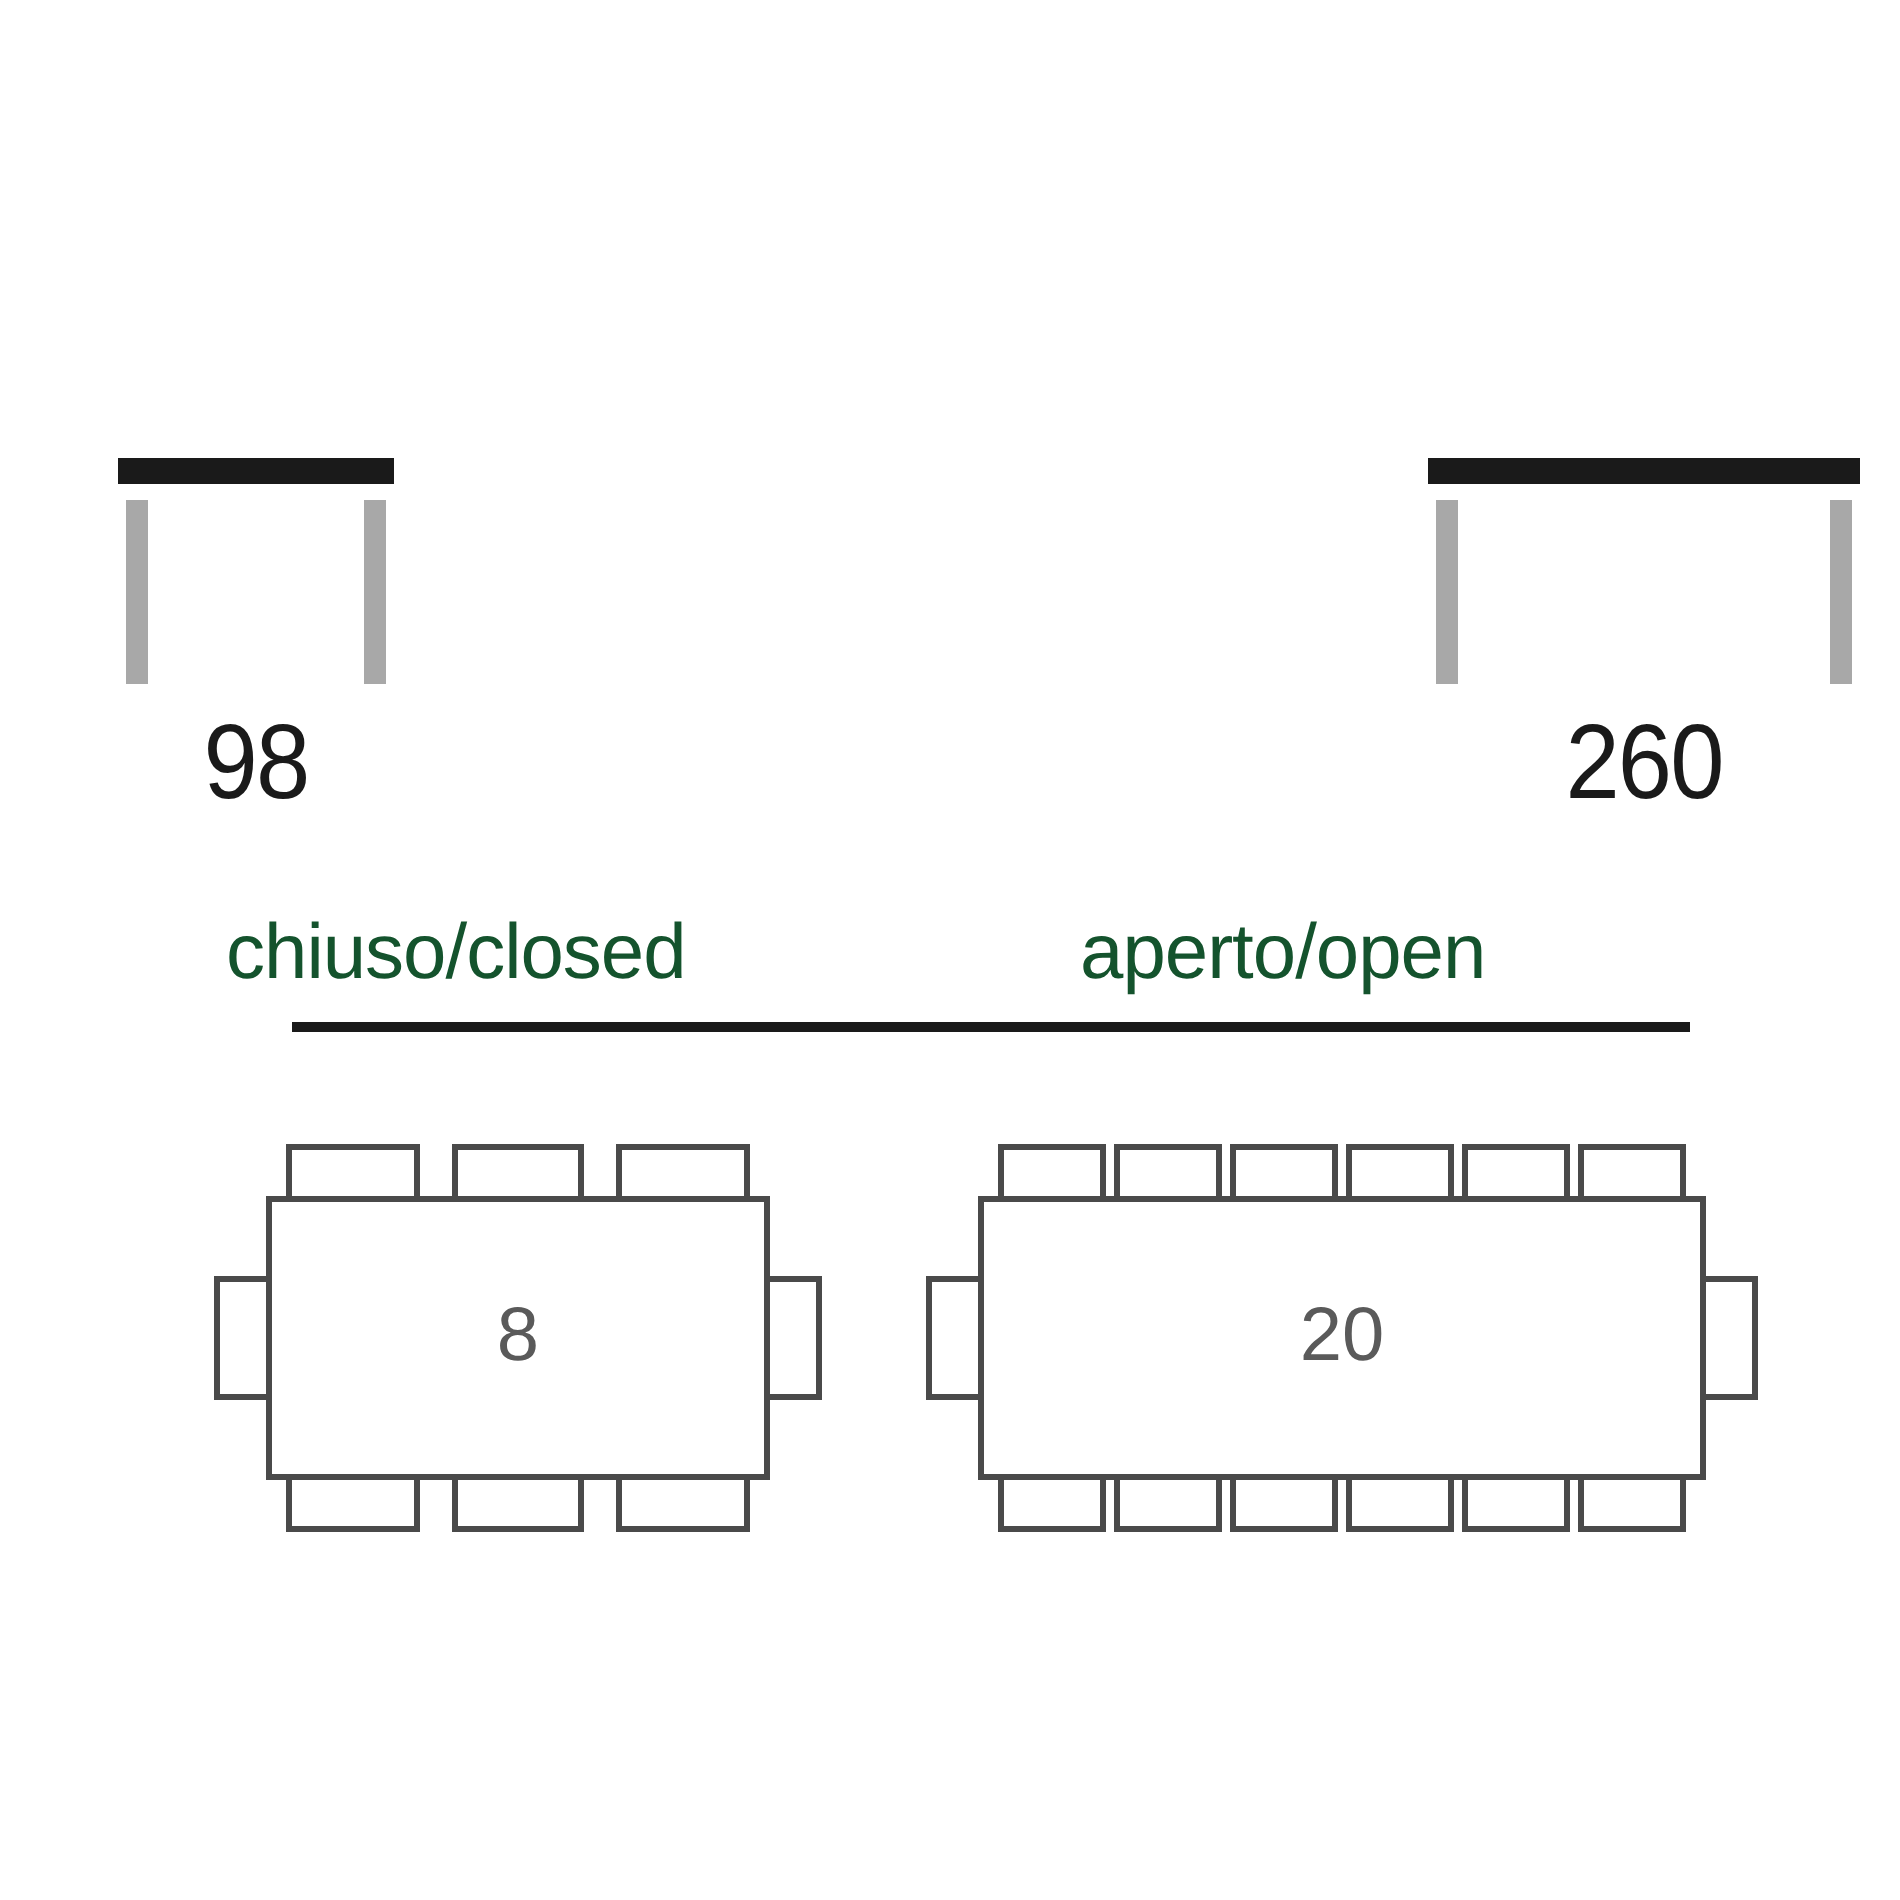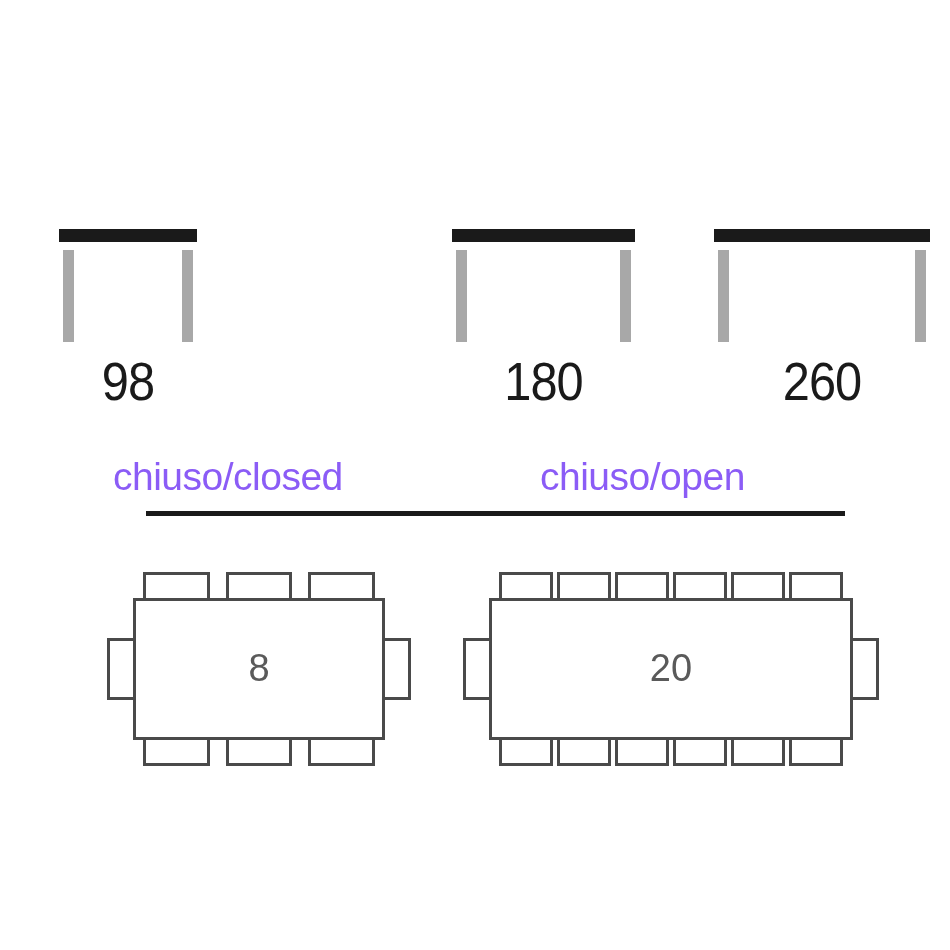--- a/index.html
+++ b/index.html
@@ -74,21 +74,21 @@
     top: 455px;
     width: 950px;
     height: 270px;
   }
   .plan-heading {
     position: absolute;
     top: 0;
     font-family: "Liberation Sans", sans-serif;
     font-size: 39px;
     font-weight: 400;
-    color: #8b5cf6;
+    color: #14532d;
     white-space: nowrap;
     letter-spacing: -0.5px;
   }
   .plan-heading.closed { left: 113px; }
   .plan-heading.open   { left: 540px; }
 
   .plan-rule {
     position: absolute;
     left: 146px;
     top: 56px;
@@ -135,40 +135,34 @@
   <div class="elevation-row">
 
     <div class="elevation" style="left: 59px; width: 138px;">
       <div class="elev-top" style="background: rgb(26, 26, 26);"></div>
       <div class="elev-leg left" style="background: rgb(168, 168, 168);"></div>
       <div class="elev-leg right" style="background: rgb(168, 168, 168);"></div>
       <div class="elev-label">98</div>
     </div>
 
 
-    <div class="elevation" style="left: 452px; width: 183px;">
-      <div class="elev-top" style="background: rgb(26, 26, 26);"></div>
-      <div class="elev-leg left" style="background: rgb(168, 168, 168);"></div>
-      <div class="elev-leg right" style="background: rgb(168, 168, 168);"></div>
-      <div class="elev-label">180</div>
-    </div>
 
     <div class="elevation" style="left: 714px; width: 216px;">
       <div class="elev-top" style="background: rgb(26, 26, 26);"></div>
       <div class="elev-leg left" style="background: rgb(168, 168, 168);"></div>
       <div class="elev-leg right" style="background: rgb(168, 168, 168);"></div>
       <div class="elev-label">260</div>
     </div>
 
   </div>
 
   <div class="plan-section">
 
     <div class="plan-heading closed">chiuso/closed</div>
-    <div class="plan-heading open">chiuso/open</div>
+    <div class="plan-heading open">aperto/open</div>
 
     <div class="plan-rule"></div>
 
     <div class="plan" id="plan-closed">
         <div class="seat" style="left: 143px; width: 66.6667px; height: 30px; top: 47px;"></div>
         <div class="seat" style="left: 225.667px; width: 66.6667px; height: 30px; top: 47px;"></div>
         <div class="seat" style="left: 308.333px; width: 66.6667px; height: 30px; top: 47px;"></div>
         <div class="seat" style="left: 143px; width: 66.6667px; height: 30px; top: 211px;"></div>
         <div class="seat" style="left: 225.667px; width: 66.6667px; height: 30px; top: 211px;"></div>
         <div class="seat" style="left: 308.333px; width: 66.6667px; height: 30px; top: 211px;"></div>

